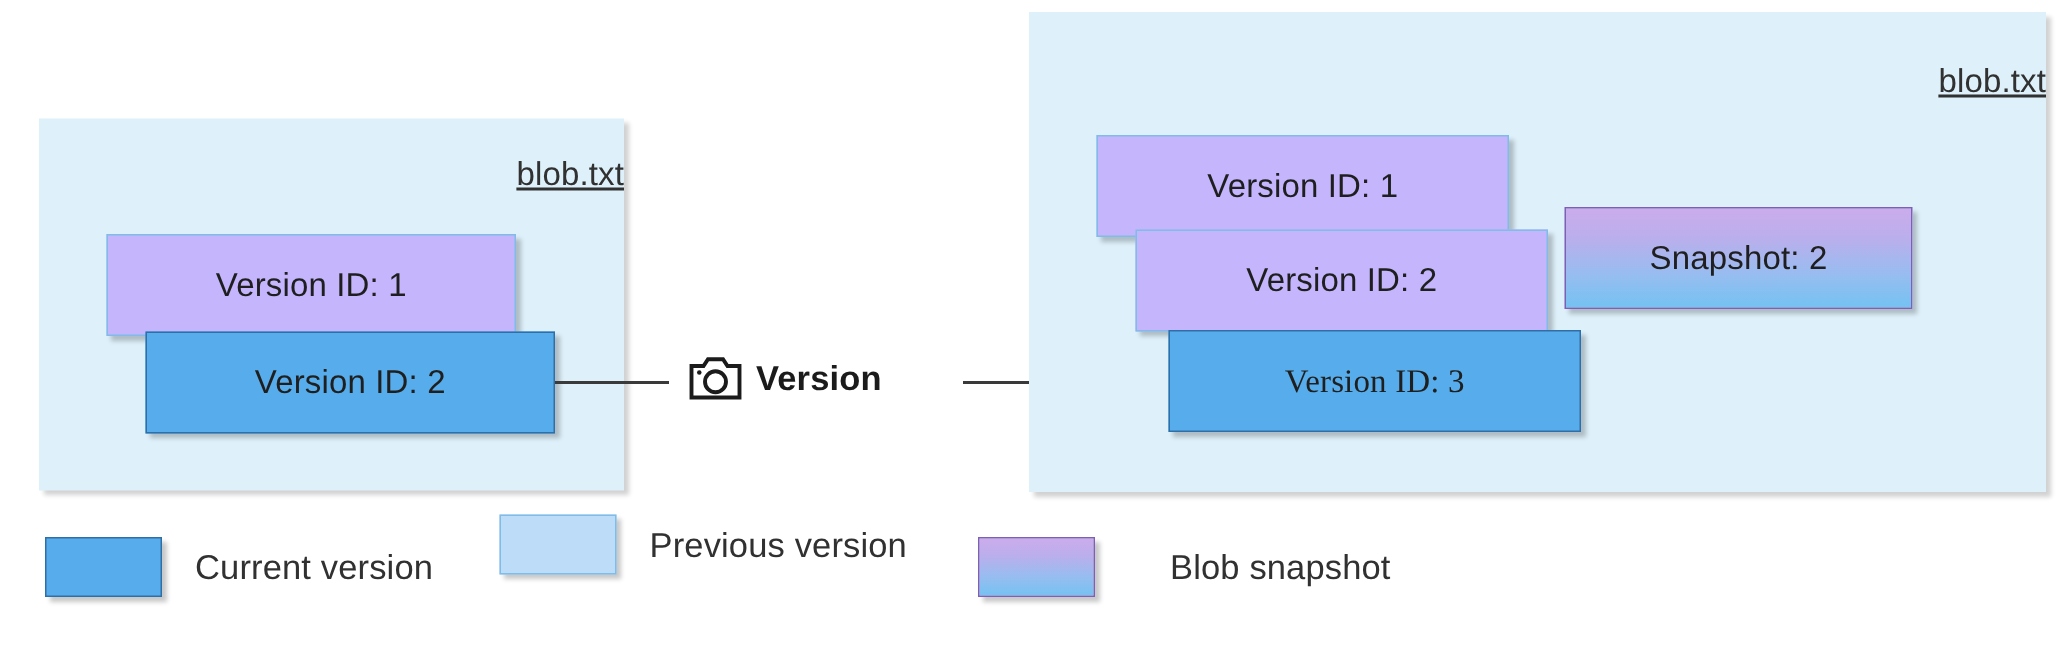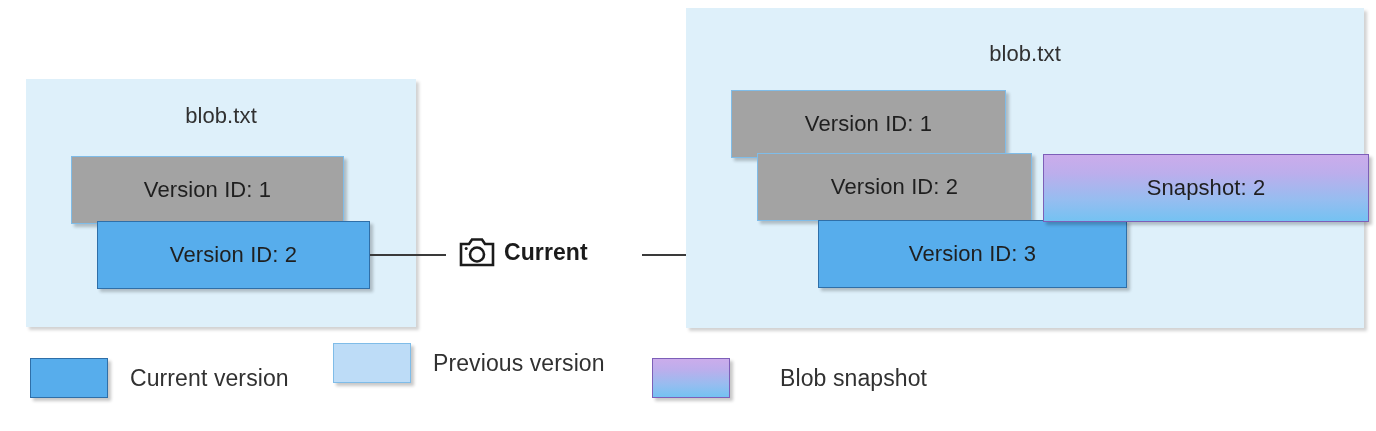--- a/index.html
+++ b/index.html
@@ -22,41 +22,42 @@
   
   .blob-container {
     position: absolute;
     background: #DEF0FA;
     box-shadow: 3px 3px 3px rgba(0,0,0,0.18);
   }
   .blob-title {
     position: absolute;
     left: 0;
     right: 0;
-    text-align: center;
+    text-align: right;
     color: #313131;
     font-size: 22px;
     font-weight: 400;
     letter-spacing: 0.1px;
+    text-decoration: underline;
   }
 
   
   .card {
     position: absolute;
     box-sizing: border-box;
     display: flex;
     align-items: center;
     justify-content: center;
     font-size: 22px;
     color: #1f1f1f;
     letter-spacing: 0.1px;
     box-shadow: 3px 3px 3px rgba(0,0,0,0.22);
   }
   .card.previous {
-    background: #a3a3a3;
+    background: #c4b5fd;
     border: 1px solid #7FBCE8;
   }
   .card.current {
     background: #57ADEC;
     border: 1px solid #2F6FA8;
   }
   .card.snapshot {
     background: linear-gradient(180deg, #CBACEB 0%, #BCAEEC 28%, #96BDF0 68%, #74C2F2 100%);
     border: 1px solid #7D5FB8;
   }
@@ -147,43 +148,43 @@
   <div class="connector-line" style="left:370px; top:254px; width:76px;"></div>
 
   <div class="snapshot-tag" style="left:459px; top:236px;">
     <span>
       <svg class="camera-icon" width="36" height="32" viewBox="0 0 36 32" aria-hidden="true">
         <path d="M2 8 H10 L13 3.5 H23 L26 8 H34 V29 H2 Z" fill="none" stroke="#1b1b1b" stroke-width="2.6" stroke-linejoin="miter"></path>
         <circle cx="18" cy="18.5" r="7" fill="none" stroke="#1b1b1b" stroke-width="2.6"></circle>
         <circle cx="7.2" cy="12.4" r="1.5" fill="#1b1b1b"></circle>
       </svg>
     </span>
-    <span class="tag-text">Current</span>
+    <span class="tag-text">Version</span>
   </div>
 
   <div class="connector-line" style="left:642px; top:254px; width:132px;"></div>
   <div class="arrow-head" style="left:772px; top:248px;"></div>
 
   <div class="blob-container" style="left:686px; top:8px; width:678px; height:320px;">
     <div class="blob-title" style="top:33px;">blob.txt</div>
   </div>
 
   <div class="card previous" style="left:731px; top:90px; width:275px; height:68px;">
     <span class="card-label">Version ID: 1</span>
   </div>
 
   <div class="card previous" style="left:757px; top:153px; width:275px; height:68px;">
     <span class="card-label">Version ID: 2</span>
   </div>
 
-  <div class="card current" style="left:818px; top:220px; width:309px; height:68px;">
+  <div class="card current" style="left:779px; top:220px; width:275px; height:68px;font-family:Liberation Serif, serif;">
     <span class="card-label">Version ID: 3</span>
   </div>
 
-  <div class="card snapshot" style="left:1043px; top:154px; width:326px; height:68px;">
+  <div class="card snapshot" style="left:1043px; top:138px; width:232px; height:68px;">
     <span class="card-label">Snapshot: 2</span>
   </div>
 
   <div class="legend-item" style="left:30px; top:358px;">
     <span class="legend-swatch current"></span>
     <span class="legend-label">Current version</span>
   </div>
 
   <div class="legend-item" style="left:333px; top:343px;">
     <span class="legend-swatch previous"></span>

